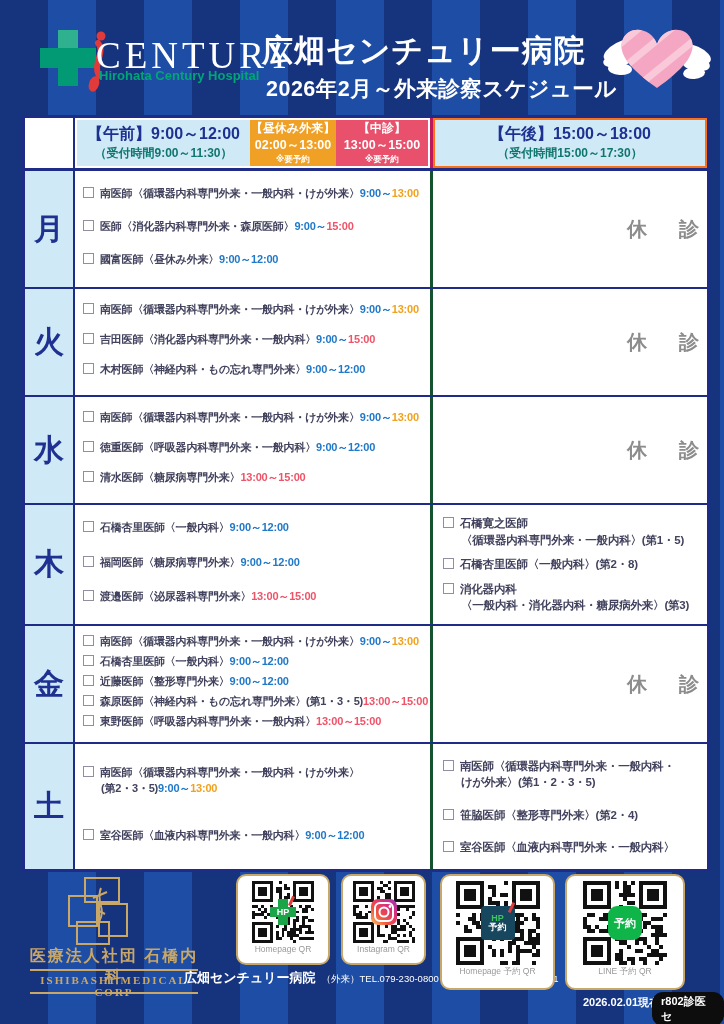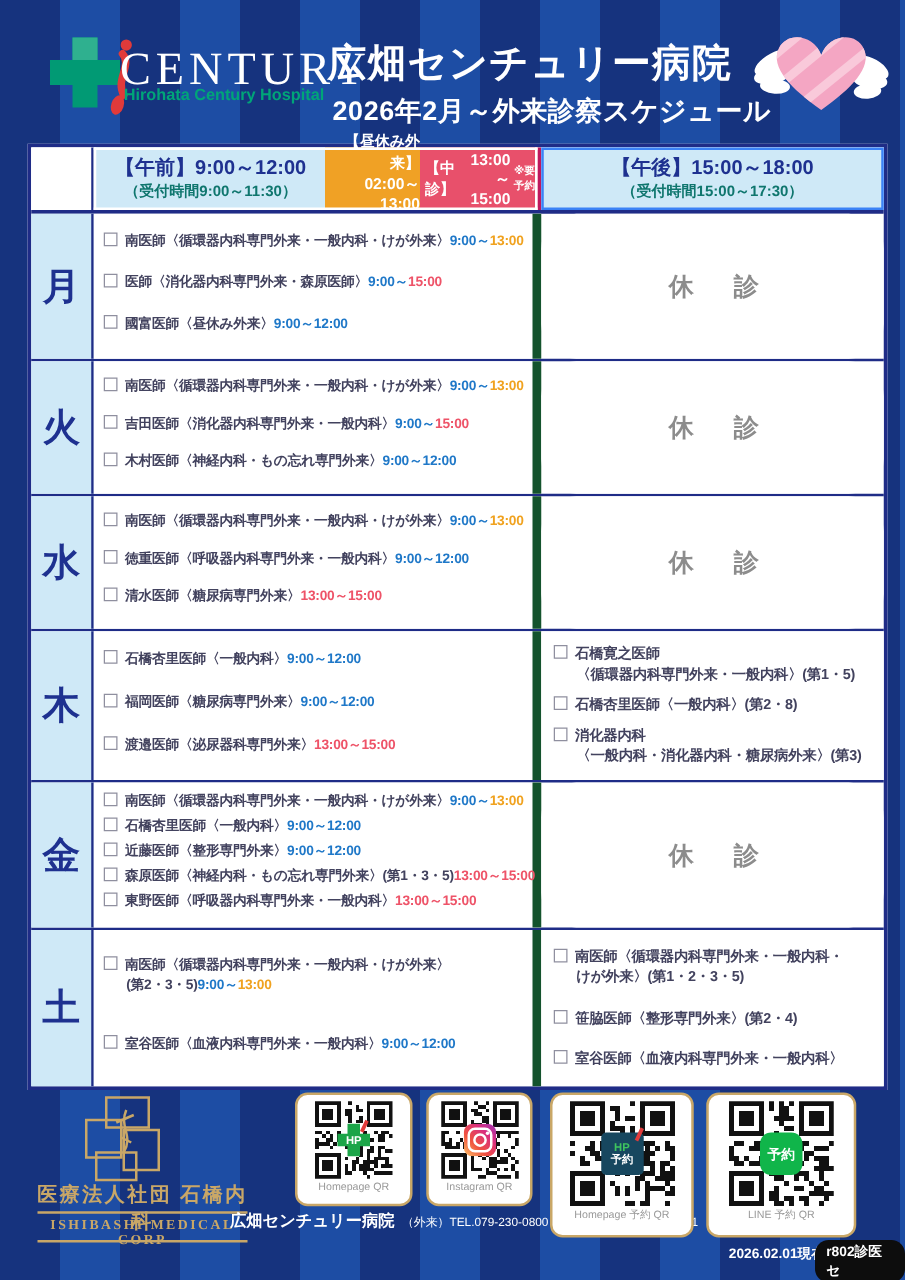--- a/index.html
+++ b/index.html
@@ -17,43 +17,43 @@
   .brand-sub { position:absolute; left:99px; top:68px; font-size:13px; color:#00a578; font-weight:700; }
   .page-title { position:absolute; left:262px; top:30px; font-size:31px; font-weight:700; color:#fff; letter-spacing:1px; }
   .page-subtitle { position:absolute; left:266px; top:74px; font-size:21.5px; font-weight:700; color:#fff; letter-spacing:0.5px; }
   .heart-wrap { position:absolute; left:598px; top:14px; }
   
   .sched { position:absolute; left:22px; top:115px; width:688px; height:757px;
            border:3px solid #1f2c87; background:#fff; display:flex; flex-direction:column; }
   .hdr-row { display:flex; height:53px; border-bottom:3px solid #1f2c87; background:#fff; }
   .corner { width:50px; border-right:2px solid #1f2c87; background:#fff; }
   .hdr-m { width:358px; border-right:3px solid #be185d; display:flex;text-align:right; }
-  .hdr-a { flex:1; background:#cfe9f7; border:2px solid #3b82f6; display:flex; flex-direction:column; align-items:center; justify-content:center; }
+  .hdr-a { flex:1; background:#cfe9f7; border:2px solid #f97316; display:flex; flex-direction:column; align-items:center; justify-content:center; }
   .hdr-mleft { flex:1; background:#cfe9f7; border:2px solid #fff; border-right:none; display:flex; flex-direction:column; align-items:center; justify-content:center; }
   .h-label { font-size:16px; font-weight:700; color:#1e3190; }
   .h-note  { font-size:12px; font-weight:700; color:#0f766e; }
-  .hdr-lunch { width:76px; background:#f0a125; border:2px solid #fff; border-left:none; border-right:none;
+  .hdr-lunch { width:86px; background:#f0a125; border:2px solid #fff; border-left:none; border-right:none;
                display:flex; flex-direction:column; align-items:center; justify-content:center; color:#fff; }
   .hdr-mid { width:94px; background:#e8506b; border:2px solid #fff; border-left:none;
-             display:flex; align-items:center; justify-content:center; color:#fff; }
+             display:flex; flex-direction:column; align-items:center; justify-content:center; color:#fff; }
   .b-label { font-size:12px; font-weight:700; }
   .b-time  { font-size:12.5px; font-weight:700; }
   .b-note  { font-size:8.5px; font-weight:700; }
   .sched-row { display:flex; border-bottom:2px solid #1f2c87; }
   .sched-row:last-child { border-bottom:none; }
   .sched-row:nth-child(1){height:118px} .sched-row:nth-child(2){height:108px}
   .sched-row:nth-child(3){height:108px} .sched-row:nth-child(4){height:121px}
   .sched-row:nth-child(5){height:118px} .sched-row:nth-child(6){height:125px}
   .day-cell { width:50px; border-right:2px solid #1f2c87; background:#cfe9f7;
               display:flex; align-items:center; justify-content:center;
               font-size:30px; font-weight:700; color:#1e3190; }
-  .m-cell { width:358px; border-right:7px solid #14532d; background:#fff;
+  .m-cell { width:358px; border-right:3px solid #14532d; background:#fff;
             display:flex; flex-direction:column; justify-content:space-around; padding:6px 2px 10px 8px; }
   .a-cell { flex:1; background:#fff; display:flex; flex-direction:column; justify-content:space-around; padding:6px 2px 6px 10px; }
-  .a-cell.closed { align-items:center; justify-content:center;border-radius:28px; }
+  .a-cell.closed { align-items:flex-end; justify-content:center; }
   .closed-label { font-size:20px; font-weight:700; color:#8c8c8c; letter-spacing:6px; }
   .entry { line-height:1.45; }
   .entry-line { white-space:nowrap; font-size:11px; font-weight:700; letter-spacing:-0.2px; }
   .a-cell .entry-line { font-size:11.5px; }
   .entry-line.cont { padding-left:18px; }
   .cb { display:inline-block; width:11px; height:11px; border:1.5px solid #8f8f9f; background:#fff;
         margin-right:6px; vertical-align:-1px; }
   .c-ink{color:#42425e} .c-blue{color:#1f78c8} .c-orange{color:#f0a21f} .c-red{color:#ee5368}
   
   .corp-logo { position:absolute; left:55px; top:876px; }

